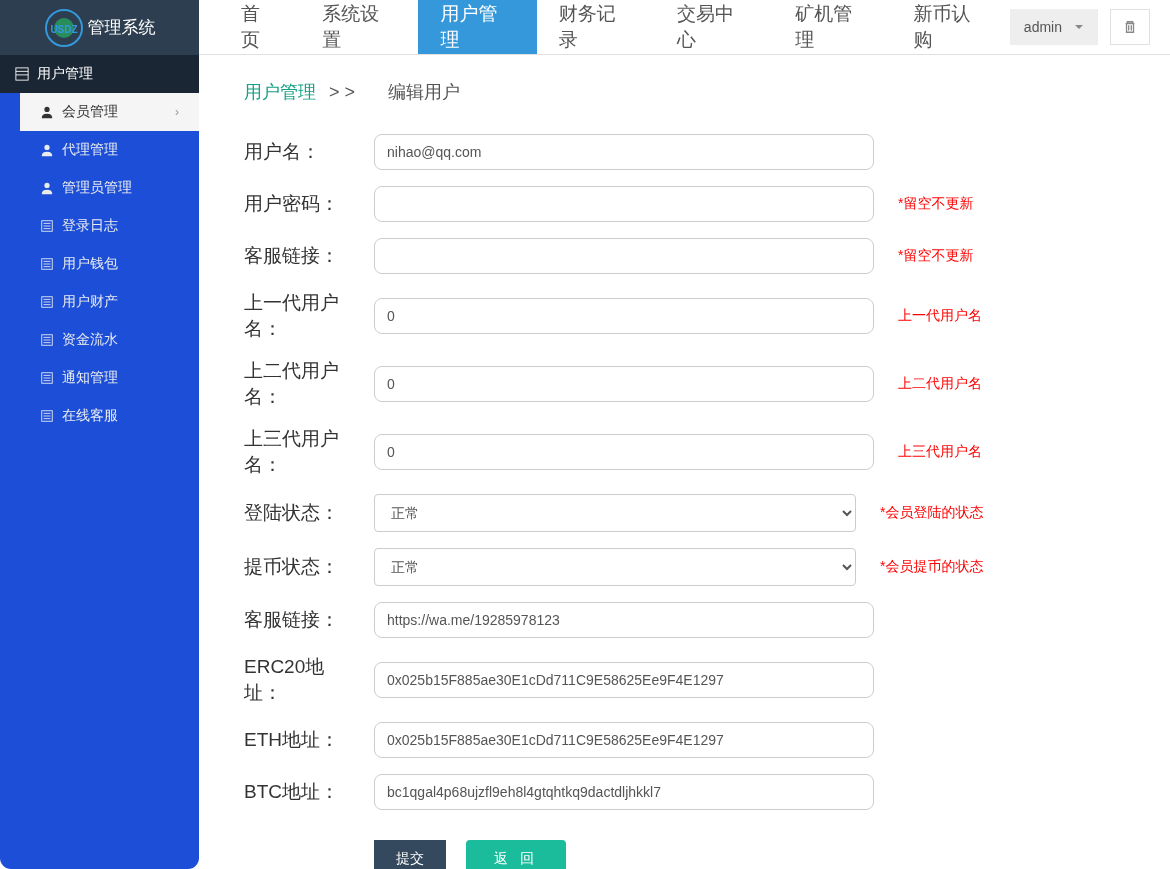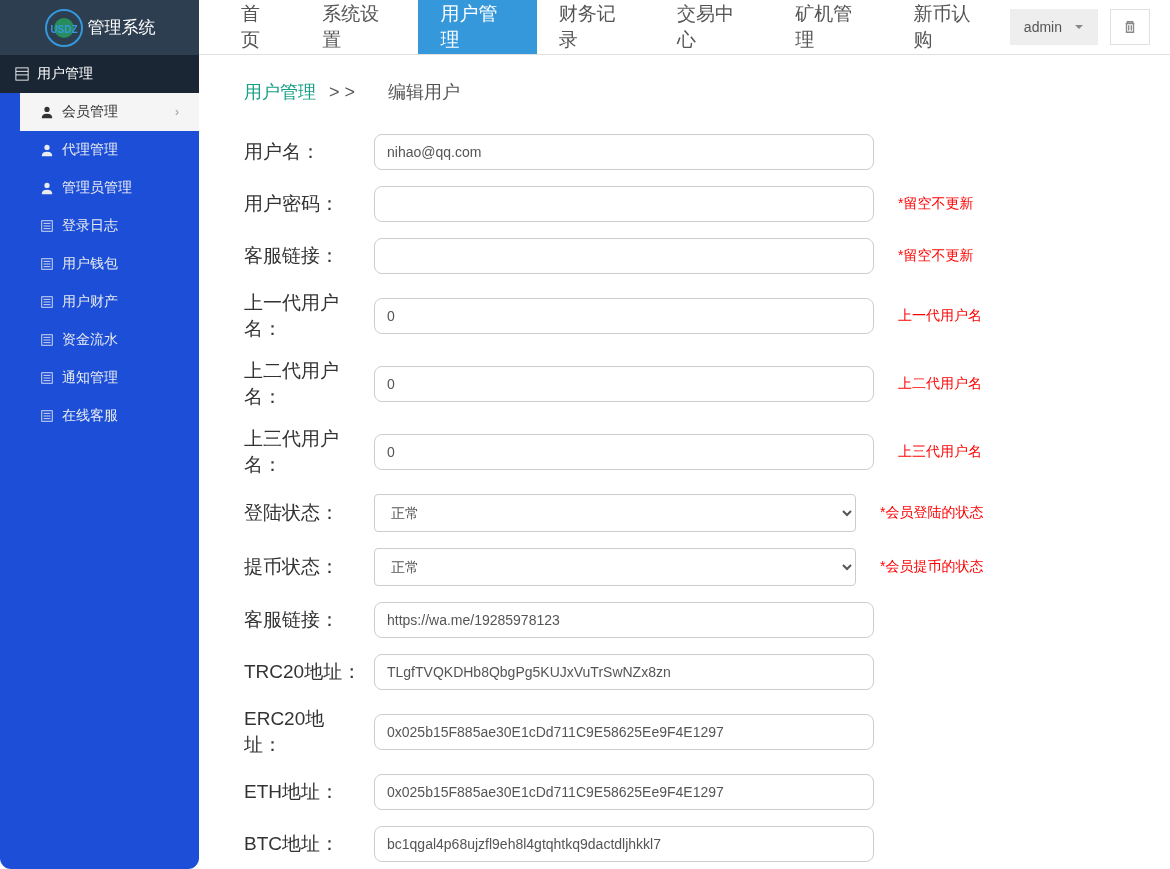--- a/index.html
+++ b/index.html
@@ -248,24 +248,20 @@
           <select class="form-select">
             <option>正常</option>
           </select>
           <span class="form-hint">*会员提币的状态</span>
         </div>
         <div class="form-row">
           <label class="form-label">客服链接：</label>
           <input class="form-input" value="https://wa.me/19285978123" style="">
         </div>
         <div class="form-row">
-          <label class="form-label">TRC20地址：</label>
-          <input class="form-input" value="TLgfTVQKDHb8QbgPg5KUJxVuTrSwNZx8zn" style="">
-        </div>
-        <div class="form-row">
           <label class="form-label">ERC20地址：</label>
           <input class="form-input" value="0x025b15F885ae30E1cDd711C9E58625Ee9F4E1297" style="">
         </div>
         <div class="form-row">
           <label class="form-label">ETH地址：</label>
           <input class="form-input" value="0x025b15F885ae30E1cDd711C9E58625Ee9F4E1297" style="">
         </div>
         <div class="form-row">
           <label class="form-label">BTC地址：</label>
           <input class="form-input" value="bc1qgal4p68ujzfl9eh8l4gtqhtkq9dactdljhkkl7" style="">

